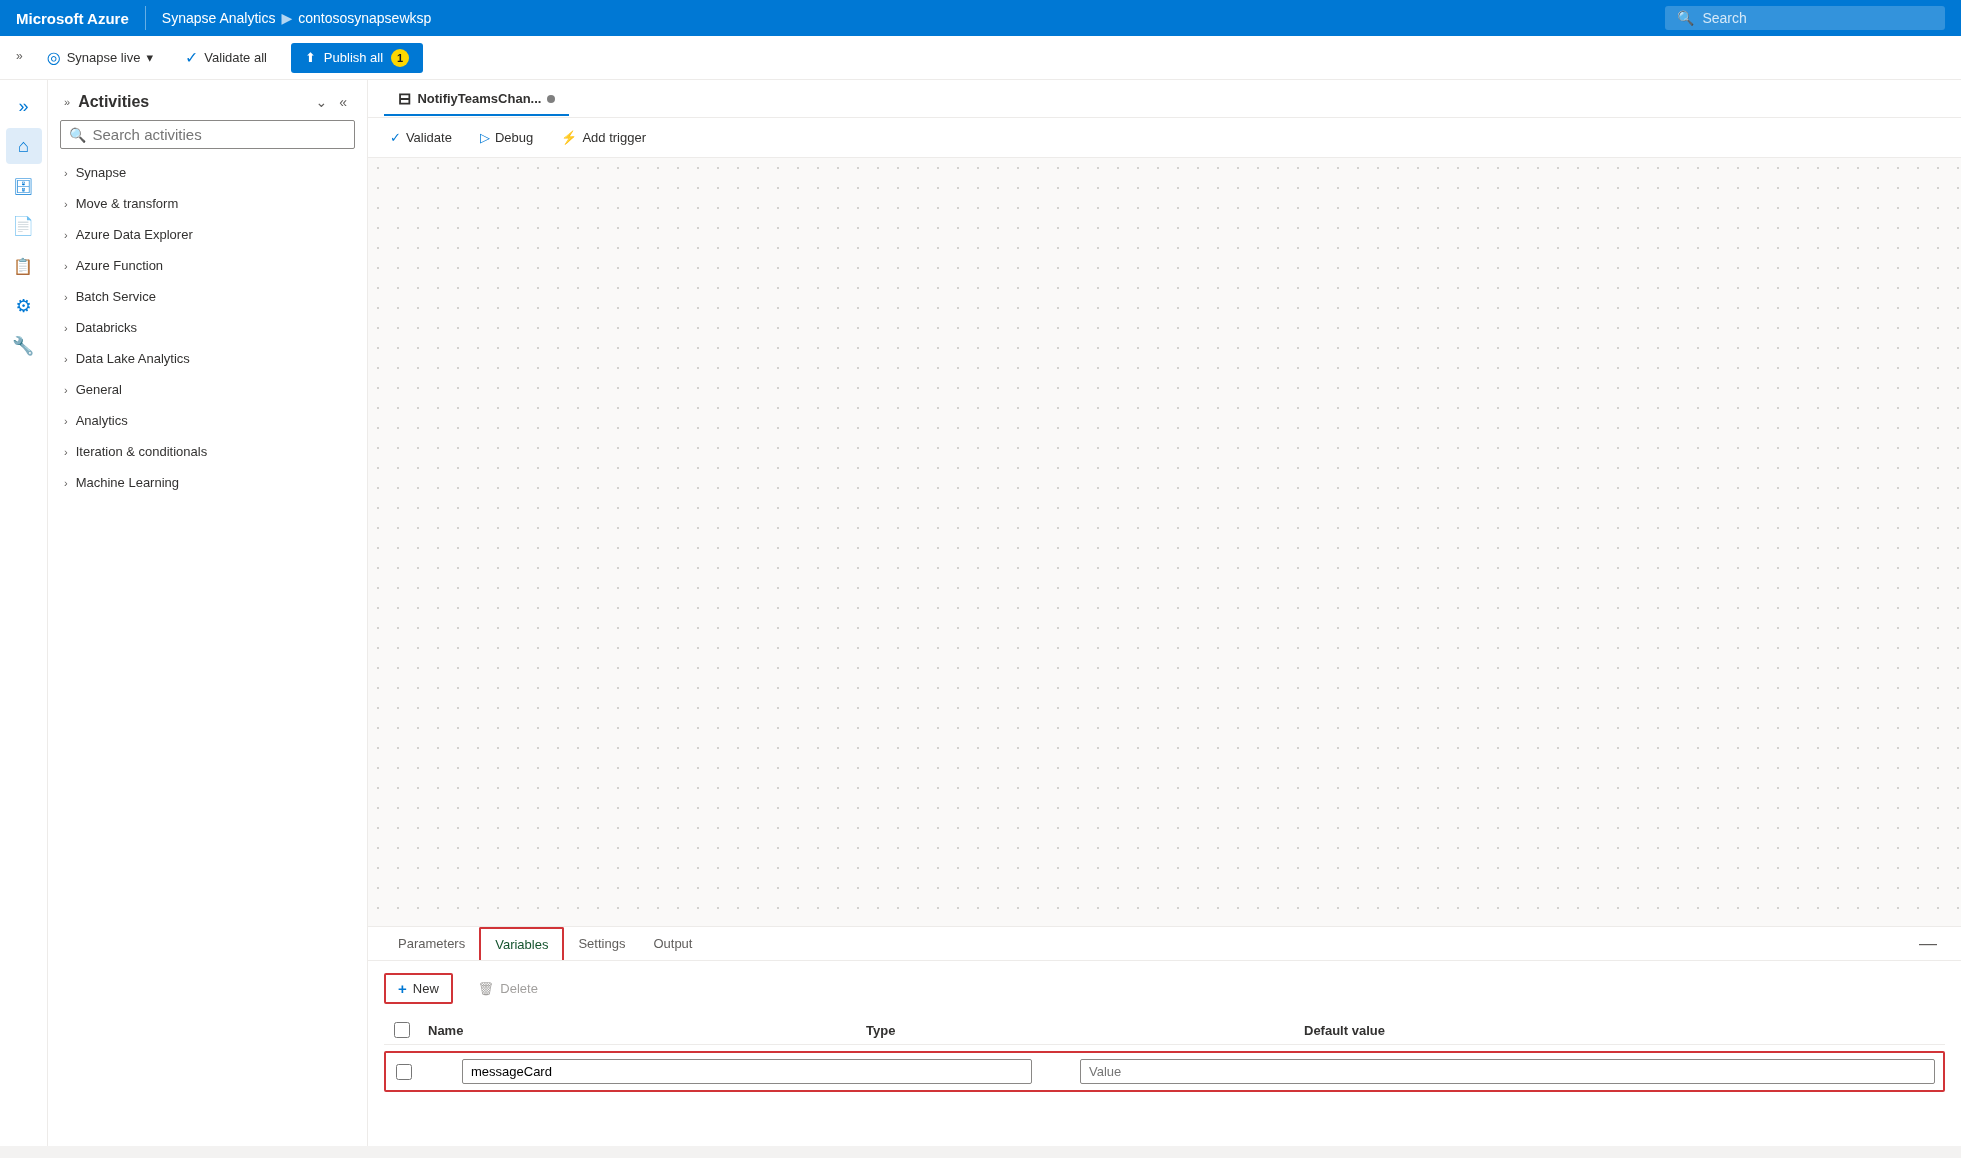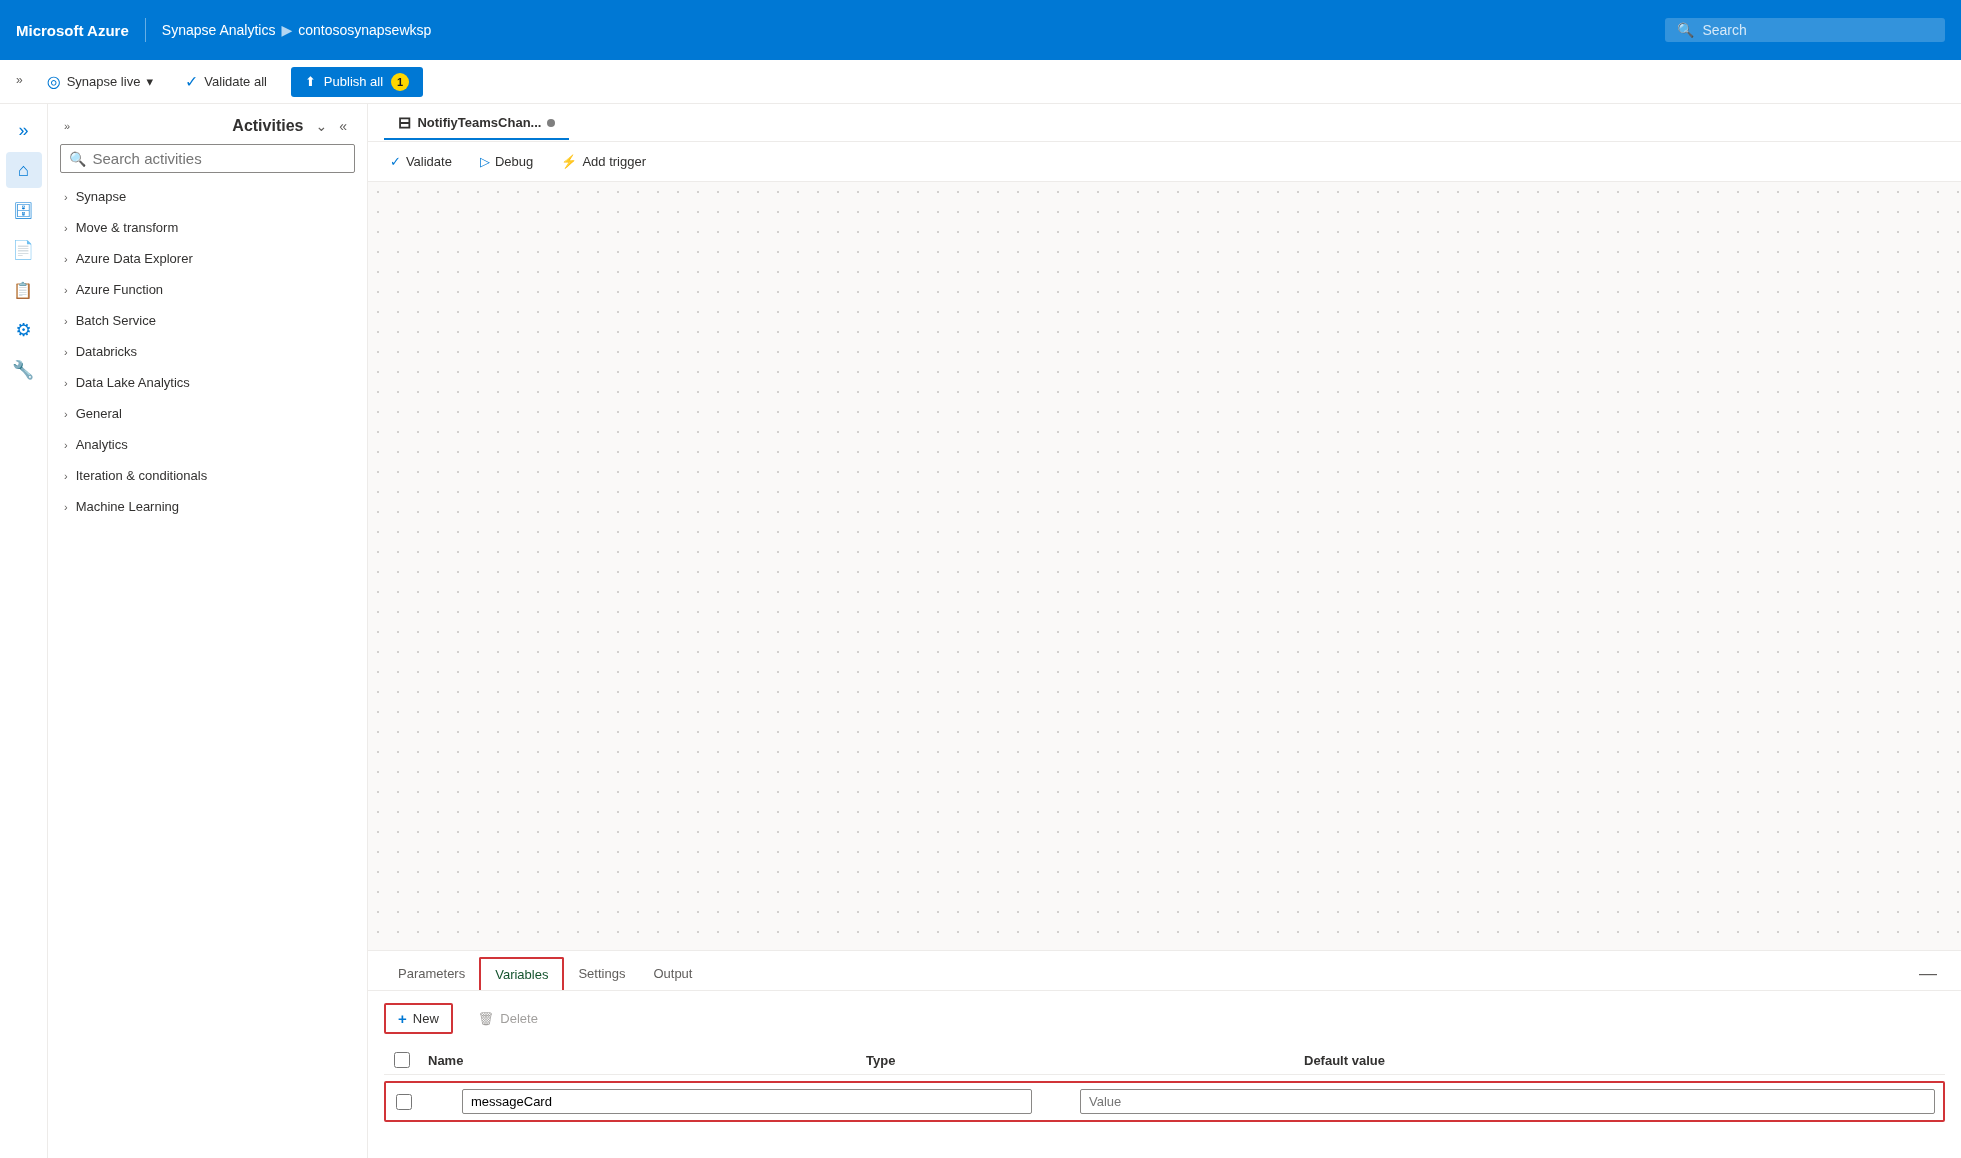--- a/index.html
+++ b/index.html
@@ -2,21 +2,21 @@
 <html><head>
   <meta charset="utf-8">
   <style>
     * { box-sizing: border-box; margin: 0; padding: 0; }
     body { font-family: 'Segoe UI', sans-serif; font-size: 14px; background: #f3f2f1; overflow: hidden; }
 
     
     .top-bar {
       display: flex; align-items: center;
       background: #0078d4; color: white;
-      height: 60px; padding: 0 16px; gap: 16px;
+      height: 36px; padding: 0 16px; gap: 16px;
     }
     .top-bar-brand { font-weight: 700; font-size: 15px; white-space: nowrap; }
     .top-bar-divider { width: 1px; height: 24px; background: rgba(255,255,255,0.4); }
     .top-bar-nav { display: flex; align-items: center; gap: 6px; font-size: 14px; }
     .top-bar-search {
       margin-left: auto; display: flex; align-items: center;
       background: rgba(255,255,255,0.2); border-radius: 3px;
       padding: 4px 12px; gap: 8px; min-width: 280px;
       color: rgba(255,255,255,0.9);
     }
@@ -74,21 +74,21 @@
       width: 320px; background: #fff;
       border-right: 1px solid #edebe9;
       display: flex; flex-direction: column;
       overflow: hidden;
     }
     .activities-header {
       display: flex; align-items: center;
       padding: 12px 16px 8px 16px; gap: 8px;
     }
     .activities-title {
-      font-size: 16px; font-weight: 600; color: #323130; flex: 1; text-align: right;
+      font-size: 16px; font-weight: 600; color: #323130; flex: 1;
     }
     .activities-controls { display: flex; gap: 4px; }
     .activities-controls span { color: #605e5c; cursor: pointer; font-size: 14px; padding: 2px 4px; }
 
     .search-box {
       margin: 0 12px 8px 12px;
       display: flex; align-items: center;
       border: 1px solid #8a8886; border-radius: 2px;
       padding: 5px 8px; gap: 6px;
     }
@@ -156,21 +156,20 @@
     
     .bottom-panel {
       background: #fff; border-top: 1px solid #edebe9;
       display: flex; flex-direction: column;
       height: 220px;
     }
     .bottom-tabs {
       display: flex; align-items: center;
       border-bottom: 1px solid #edebe9;
       padding: 0 16px;
-      margin-top: 6px;
     }
     .bottom-tab {
       padding: 8px 14px; cursor: pointer;
       font-size: 13px; color: #605e5c;
       position: relative;
     }
     .bottom-tab.highlighted {
       color: #14532d; font-weight: 400;
       border: 2px solid #d13438; border-bottom: none;
       border-radius: 2px 2px 0 0;

